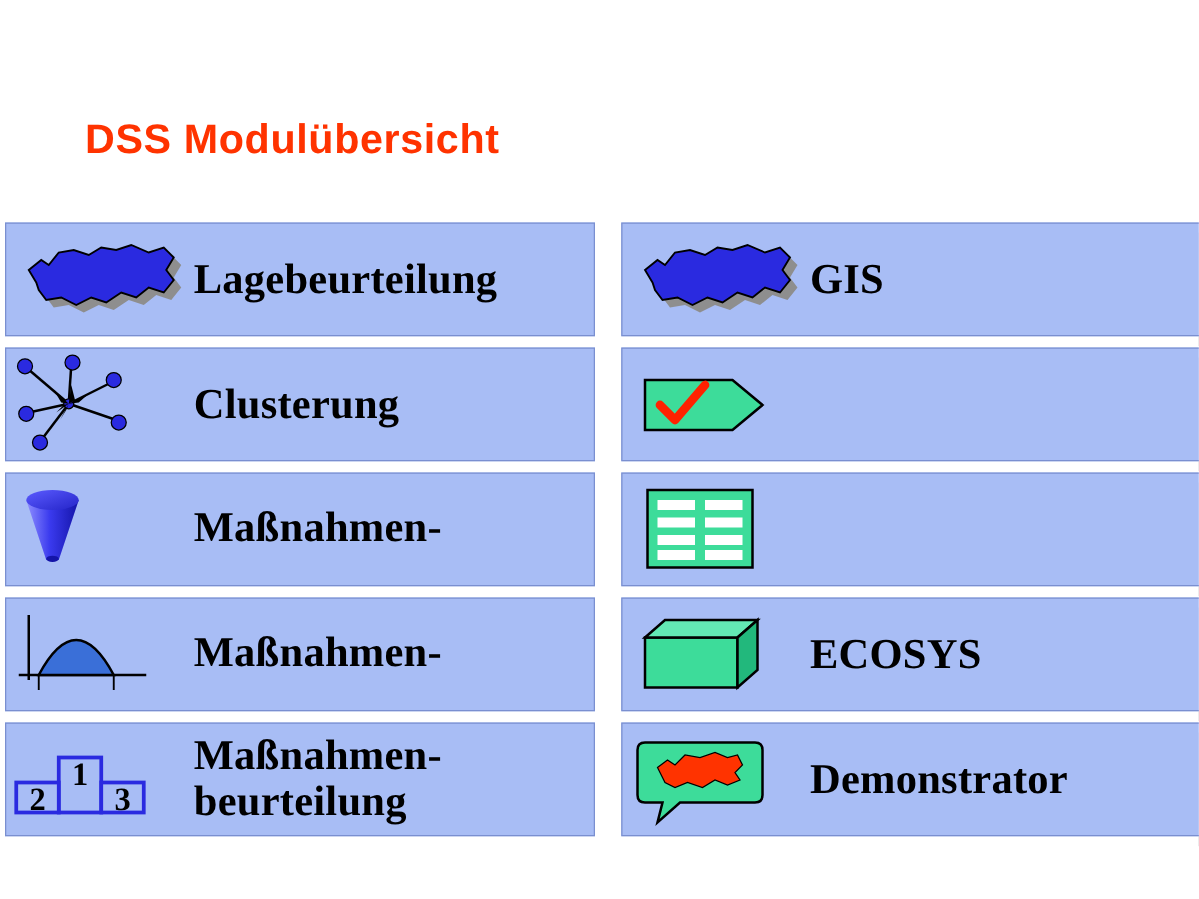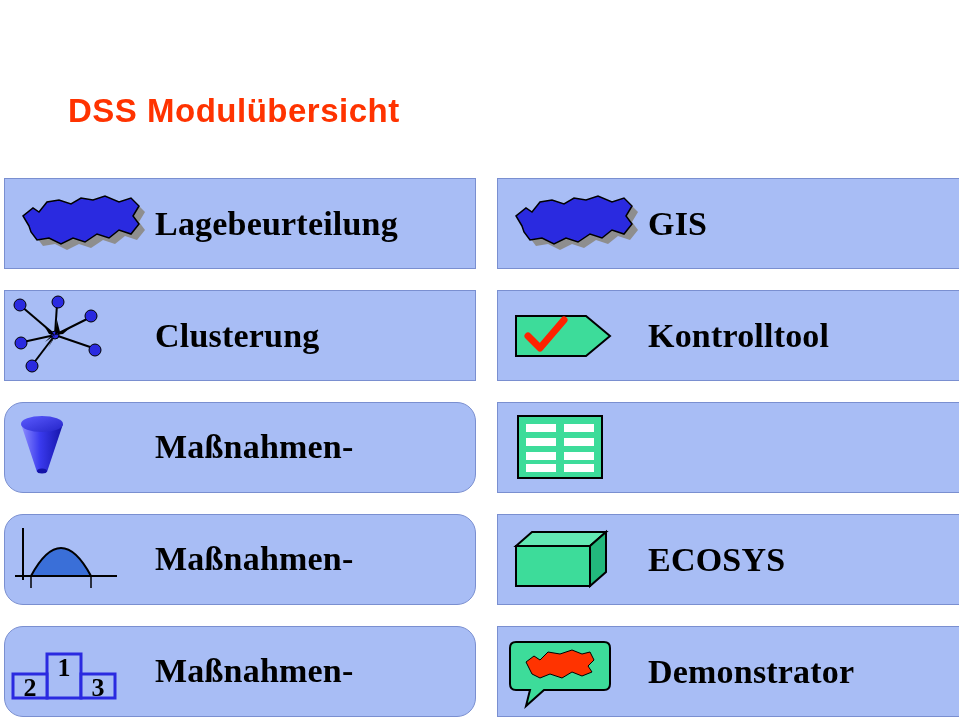--- a/index.html
+++ b/index.html
@@ -34,21 +34,21 @@
     width: 475px;
   }
   #column-left  { left: 4px;   top: 178px; }
   #column-right { left: 497px; top: 178px; }
 
   
   .module-box {
     position: relative;
     width: 472px;
     height: 91px;
-    margin-bottom: 21px;
+    margin-bottom: 9px;
     background: #a8bdf5;
     border: 1px solid #7a8fd0;
     box-sizing: border-box;
   }
   .module-box::after {  
     content: "";
     position: absolute;
     left: 7px;
     top: 7px;
     width: 472px;
@@ -78,21 +78,21 @@
     line-height: 1.0;
     letter-spacing: 0.2px;
   }
   .module-label.two-line {
     line-height: 1.08;
     font-size: 34px;
   }
   .module-label .lbl-line { display: block; white-space: nowrap; }
 
   
-  .overflow-label { overflow: visible; border-radius: 19px; }
+  .overflow-label { overflow: visible; }
 
   
   .icon-svg { position: absolute; left: 0; top: 0; }
 </style>
 </head>
 <body>
 
 <div id="slide-title">DSS Modulübersicht</div>
 
 <div id="column-left" class="column">
@@ -200,20 +200,21 @@
           <rect x="42" y="28" width="34" height="44" fill="#a8bdf5" stroke="#2a2ae0" stroke-width="3"></rect>
           <rect x="8" y="48" width="34" height="24" fill="#a8bdf5" stroke="#2a2ae0" stroke-width="3"></rect>
           <rect x="76" y="48" width="34" height="24" fill="#a8bdf5" stroke="#2a2ae0" stroke-width="3"></rect>
           <text x="59" y="50" font-family="Liberation Serif, serif" font-size="26" font-weight="bold" fill="#000000" text-anchor="middle">1</text>
           <text x="25" y="70" font-family="Liberation Serif, serif" font-size="26" font-weight="bold" fill="#000000" text-anchor="middle">2</text>
           <text x="93" y="70" font-family="Liberation Serif, serif" font-size="26" font-weight="bold" fill="#000000" text-anchor="middle">3</text>
         </svg>
       </div>
       <div class="module-label two-line">
         <span class="lbl-line">Maßnahmen-</span>
+        <span class="lbl-line">beurteilung</span>
       </div>
     </div>
   </div>
 
 </div>
 
 <div id="column-right" class="column">
 
   <div class="module-box">
     <div class="module-inner">
@@ -231,23 +232,20 @@
     </div>
   </div>
 
   <div class="module-box">
     <div class="module-inner">
       <div class="module-icon">
         <svg class="icon-svg" width="150" height="91" viewBox="0 0 150 91">
           <path d="M18 26 L88 26 L112 46 L88 66 L18 66 Z" fill="#3ddc9a" stroke="#000000" stroke-width="2"></path>
           <path d="M30 46 L42 58 L66 30" fill="none" stroke="#ff2200" stroke-width="7" stroke-linecap="round" stroke-linejoin="round"></path>
         </svg>
-      </div>
-      <div class="module-label">
-        <span class="lbl-line">Kontrolltool</span>
       </div>
     </div>
   </div>
 
   <div class="module-box">
     <div class="module-inner">
       <div class="module-icon">
         <svg class="icon-svg" width="150" height="91" viewBox="0 0 150 91">
           <rect x="20" y="14" width="84" height="62" fill="#3ddc9a" stroke="#000000" stroke-width="2"></rect>
           <g fill="#ffffff">

